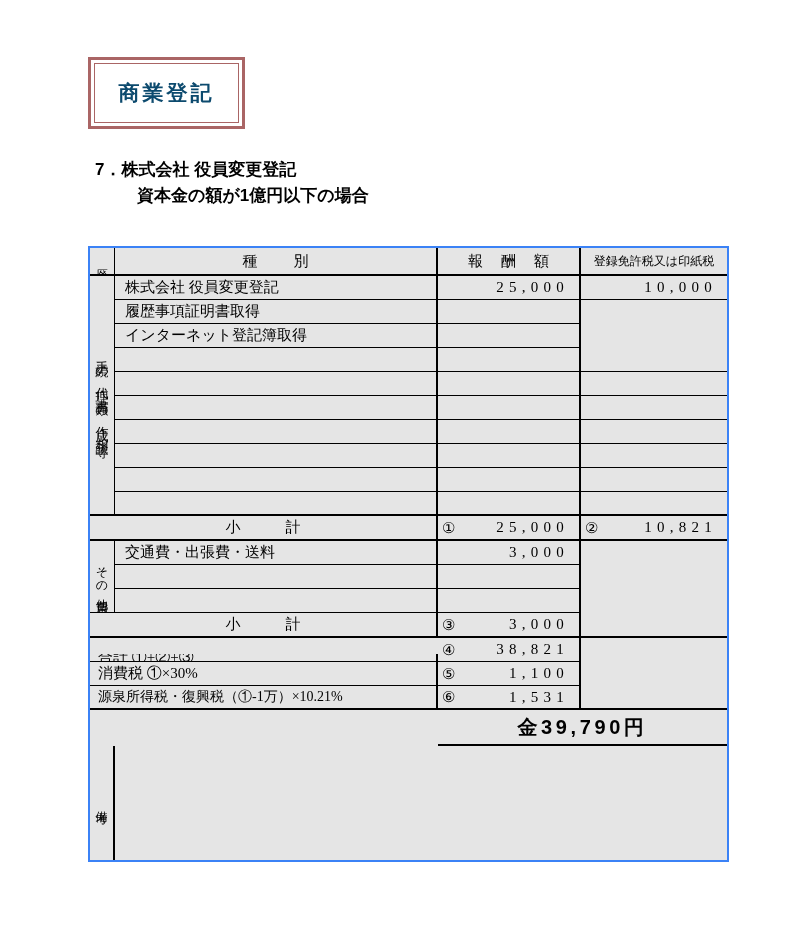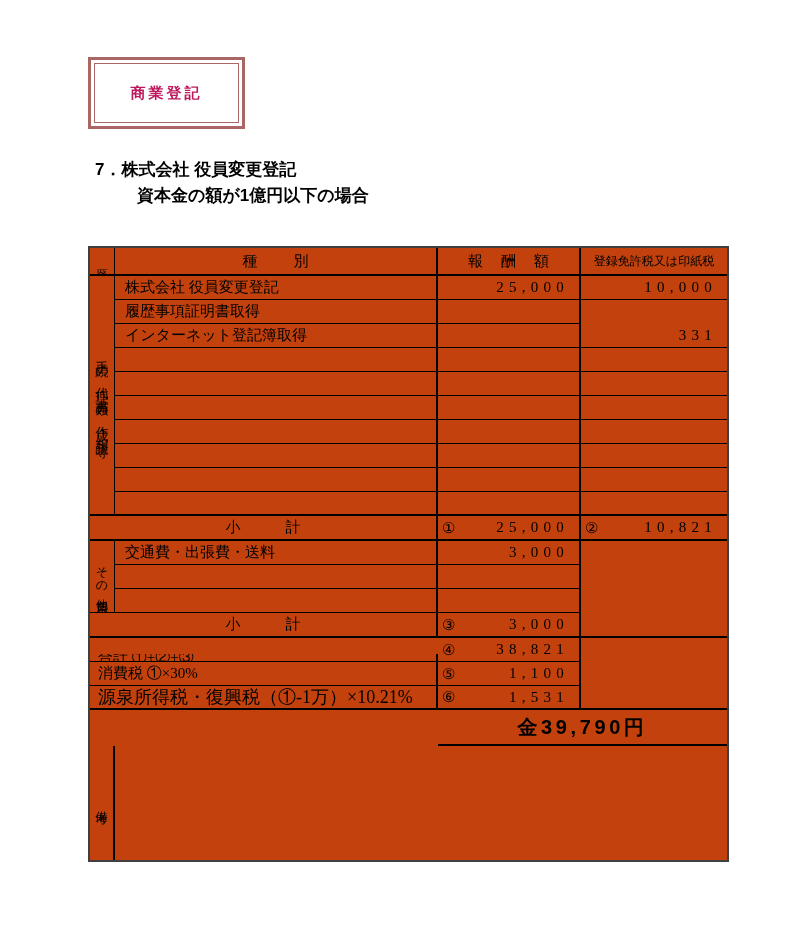--- a/index.html
+++ b/index.html
@@ -13,33 +13,33 @@
   
   .badge{
     position:absolute;left:88px;top:57px;width:157px;height:72px;
     border:3px solid #aa6565;box-sizing:border-box;
   }
   .badge-inner{
     position:absolute;inset:3px;border:1px solid #aa6565;
     display:flex;align-items:center;justify-content:center;
   }
   .badge-text{
-    font-size:15px;font-weight:bold;letter-spacing:3px;color:#be185d;
+    font-size:21px;font-weight:bold;letter-spacing:3px;color:#0c4a6e;
   }
   
   .heading1{position:absolute;left:95px;top:158px;font-size:17px;font-weight:bold;}
   .heading2{position:absolute;left:137px;top:184px;font-size:17px;font-weight:bold;}
   
   .fee-table{
     position:absolute;left:88px;top:246px;
     display:grid;
     grid-template-columns:25px 323px 143px 146px;
     grid-template-rows:28px repeat(10,24px) 25px repeat(3,24px) 25px repeat(3,24px) 36px 114px;
-    border:2px solid #404040;
-    background:#c2410c;
+    border:2px solid #3b82f6;
+    background:#e5e5e5;
     font-family:"Liberation Serif","DejaVu Serif",serif;
     font-size:15px;
   }
   .c{
     border-right:1px solid #000;border-bottom:1px solid #000;
     display:flex;align-items:center;
     overflow:hidden;box-sizing:border-box;min-width:0;
   }
   .br2{border-right-width:2px;}
   .bb2{border-bottom-width:2px;}
@@ -57,21 +57,21 @@
   .vt-inner{display:block;}
   .kubun{font-size:11px;letter-spacing:1px;}
   .sec1label{font-size:13px;letter-spacing:4px;}
   .sec2label{font-size:12px;letter-spacing:2px;}
   .bikolabel{font-size:12px;letter-spacing:2px;}
   .hdr-type{letter-spacing:2.4em;padding-left:2.4em;font-size:15px;}
   .hdr-fee{letter-spacing:1.2em;padding-left:1.2em;font-size:15px;}
   .hdr-tax{font-size:12px;}
   .subtotal-label{letter-spacing:3em;padding-left:3em;}
   .total-label{padding-left:8px;}
-  .small-label{font-size:18px;}
+  .small-label{font-size:14px;}
   .billing-label{
     font-family:"Liberation Sans","DejaVu Sans",sans-serif;
     font-weight:bold;font-size:19px;padding-left:8px;letter-spacing:1px;
   }
   .billing-amount{
     font-family:"Liberation Sans","DejaVu Sans",sans-serif;
     font-weight:bold;font-size:20px;justify-content:center;letter-spacing:0.18em;
   }
 </style>
 </head>
@@ -101,21 +101,20 @@
 
   <div class="c name br2" style="grid-row:2;grid-column:2;">株式会社 役員変更登記</div>
   <div class="c num br2" style="grid-row:2;grid-column:3;">25,000</div>
   <div class="c num brn" style="grid-row:2;grid-column:4;">10,000</div>
 
   <div class="c name br2" style="grid-row:3;grid-column:2;">履歴事項証明書取得</div>
   <div class="c num br2" style="grid-row:3;grid-column:3;"></div>
 
   <div class="c name br2" style="grid-row:4;grid-column:2;">インターネット登記簿取得</div>
   <div class="c num br2" style="grid-row:4;grid-column:3;"></div>
-  <div class="c num brn" style="grid-row:4;grid-column:4;">331</div>
 
   <div class="c name br2" style="grid-row:5;grid-column:2;"></div>
   <div class="c num br2" style="grid-row:5;grid-column:3;"></div>
   <div class="c num brn" style="grid-row:5;grid-column:4;"></div>
   <div class="c name br2" style="grid-row:6;grid-column:2;"></div>
   <div class="c num br2" style="grid-row:6;grid-column:3;"></div>
   <div class="c num brn" style="grid-row:6;grid-column:4;"></div>
   <div class="c name br2" style="grid-row:7;grid-column:2;"></div>
   <div class="c num br2" style="grid-row:7;grid-column:3;"></div>
   <div class="c num brn" style="grid-row:7;grid-column:4;"></div>

